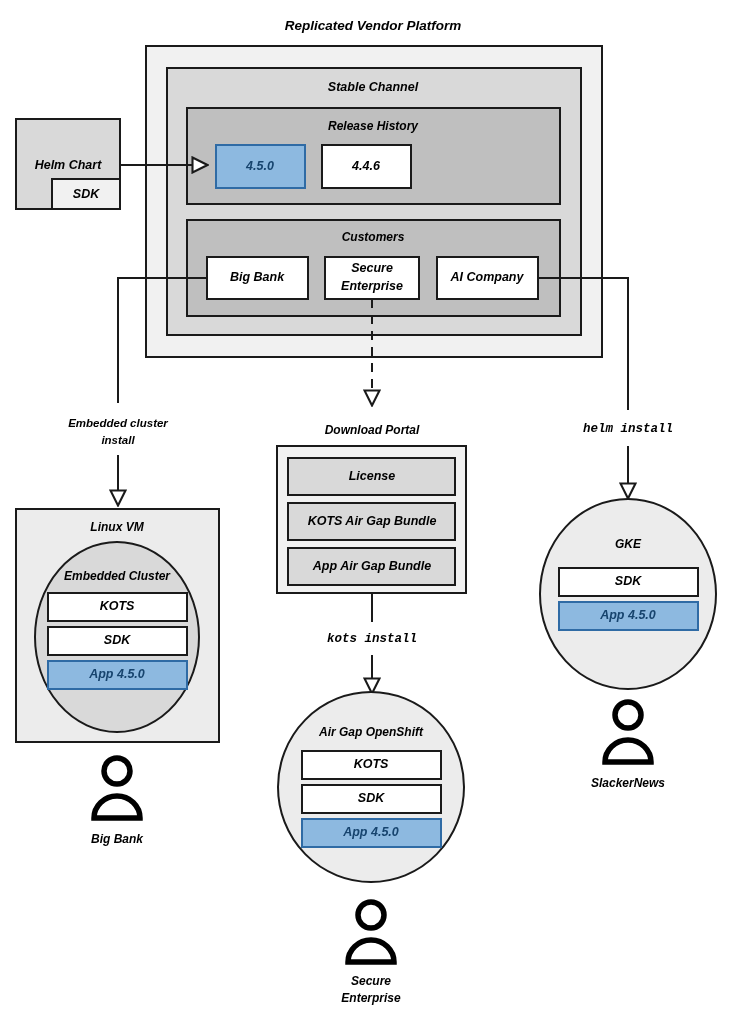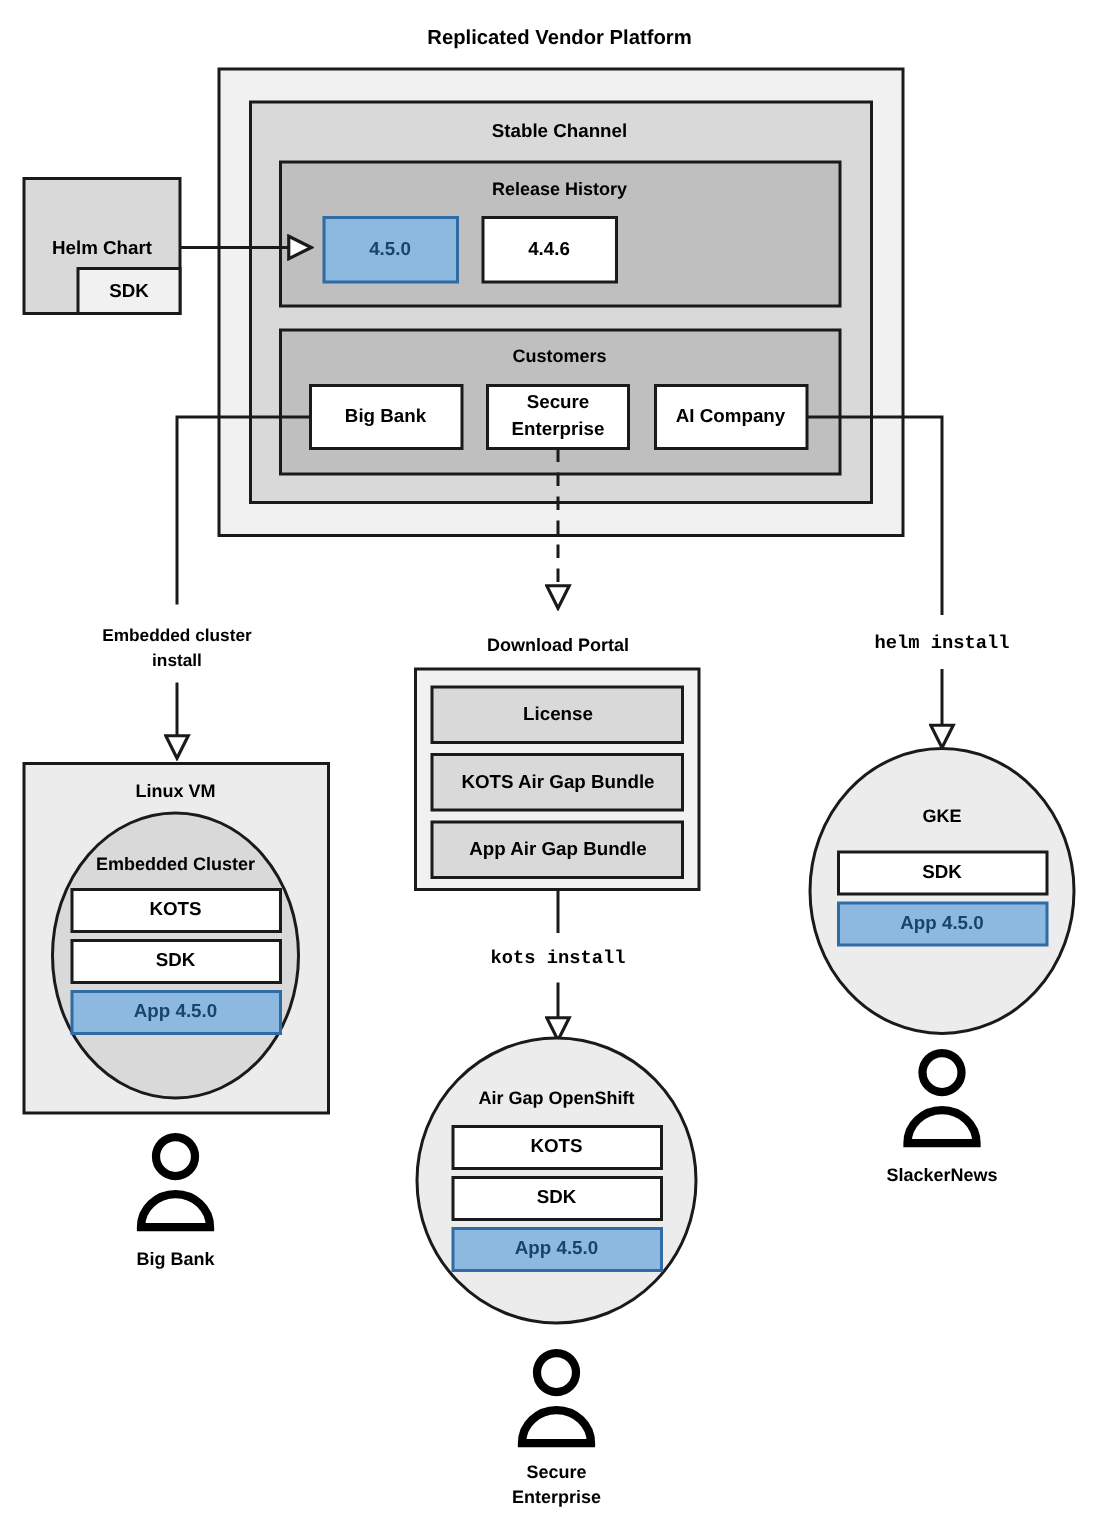--- a/index.html
+++ b/index.html
@@ -10,20 +10,21 @@
   body {
     width: 734px;
     height: 1026px;
     font-family: "Liberation Sans", sans-serif;
     overflow: hidden;
   }
   #diagram-root {
     position: relative;
     width: 734px;
     height: 1026px;
+    font-style: italic;
   }
   svg.diagram {
     display: block;
     width: 734px;
     height: 1026px;
   }
   text {
     font-family: "Liberation Sans", sans-serif;
     fill: #000000;
     font-weight: bold;

